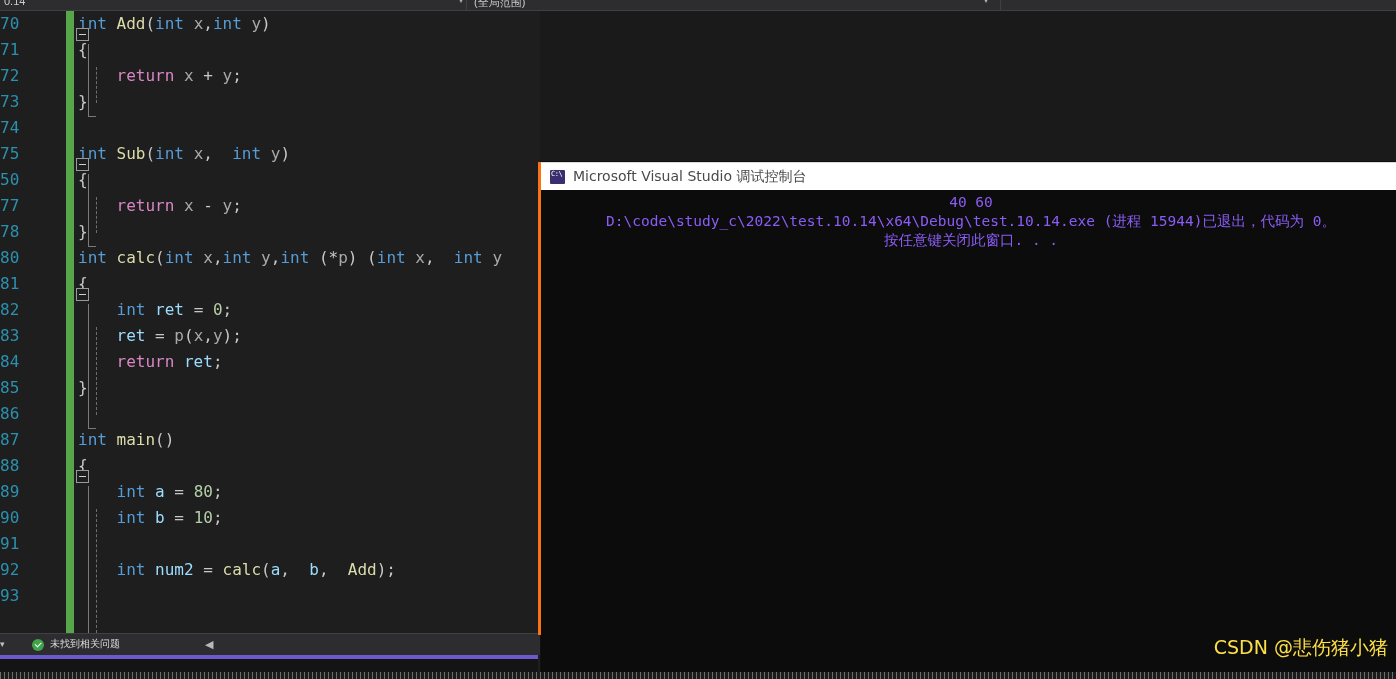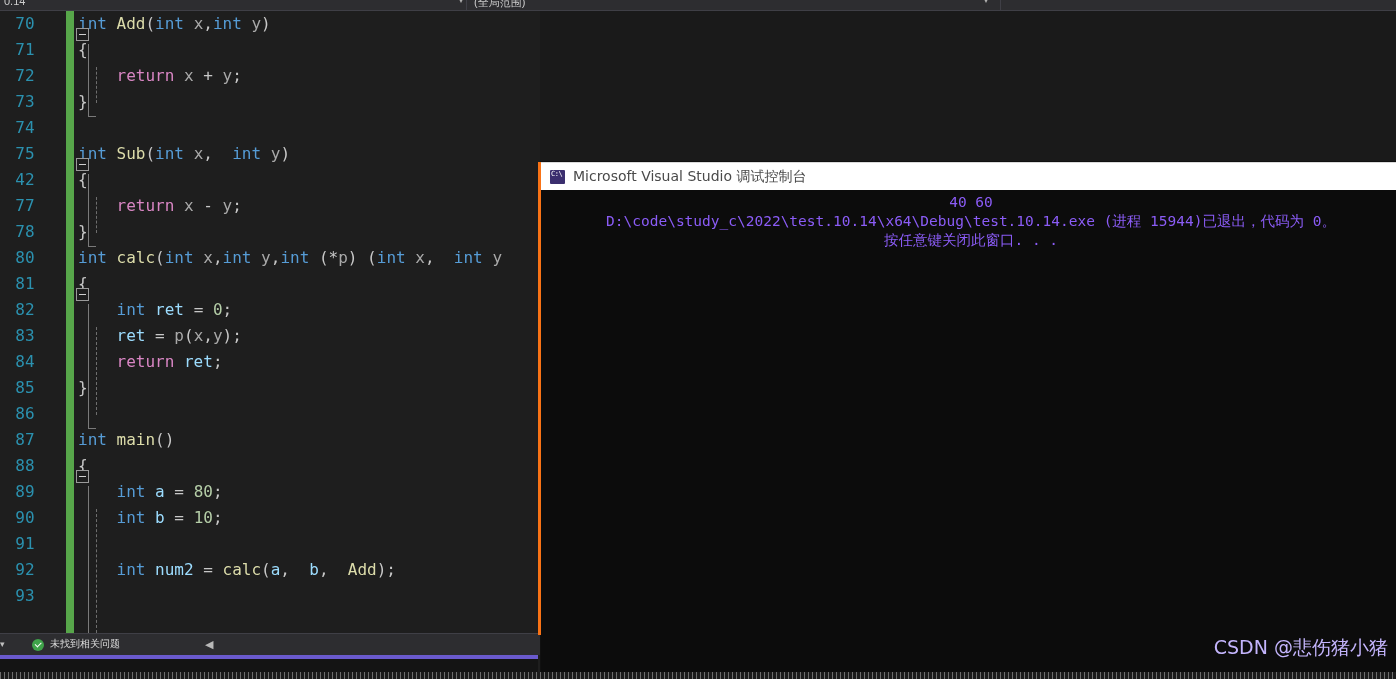--- a/index.html
+++ b/index.html
@@ -23,21 +23,21 @@
   .editor{ position:absolute; left:0; top:11px; width:540px; height:622px;
            background:#1e1e1e; overflow:hidden; }
 
   .gutter-indent{ position:absolute; left:0; top:0; width:58px; height:622px; background:#1e1e1e; }
   .changebar{ position:absolute; left:66px; top:0; width:8px; height:622px; background:#57a64a; }
 
   .codearea{ position:absolute; left:0; top:0; width:540px; height:622px; }
 
   .line{ position:relative; height:26px; line-height:26px; white-space:pre;
          font-family:"DejaVu Sans Mono","Liberation Mono",monospace; font-size:16px; }
-  .lnum{ position:absolute; left:0; width:50px; text-align:center; color:#2b91af;
+  .lnum{ position:absolute; left:0; width:50px; text-align:left; color:#2b91af;
          font-family:"DejaVu Sans Mono","Liberation Mono",monospace; font-size:16px; }
   .code{ position:absolute; left:78px; white-space:pre; }
 
   
   .fold{ position:absolute; left:76px; top:6px; width:13px; height:13px;
          border:1px solid #9a9a9a; background:#1e1e1e; }
   .fold::before{ content:""; position:absolute; left:2px; top:5px; width:7px; height:1px; background:#cfcfcf; }
 
   
   .vline{ position:absolute; width:1px; background:#7a7a7a; }
@@ -82,21 +82,21 @@
   .console-icon::after{ content:"C:\\"; position:absolute; left:1px; top:0px; color:#fff;
                  font-size:7px; font-family:"DejaVu Sans Mono","Liberation Mono",monospace;
                  letter-spacing:-0.5px; }
   .console-title-text{ position:absolute; left:32px; top:5px; color:#4a4a4a; font-size:14px;
                  font-family:"DejaVu Sans","Liberation Sans",sans-serif; }
   .console-body{ position:absolute; left:0; top:28px; width:858px; height:489px;
                  background:#0c0c0c; padding:3px 0 0 2px; }
   .cline{ color:#8b5cf6; font-family:"DejaVu Sans Mono","Liberation Mono",monospace;
           font-size:14.5px; line-height:19px; white-space:pre; }
 
-  .watermark{ position:absolute; right:8px; bottom:18px; color:#c4b5fd; font-size:19px;
+  .watermark{ position:absolute; right:8px; bottom:18px; color:#fde047; font-size:19px;
               font-family:"DejaVu Sans","Liberation Sans",sans-serif; }
 
   .dotted-bottom{ position:absolute; left:0; bottom:0; width:1396px; height:7px;
                   background:repeating-linear-gradient(90deg,#6e6e6e 0 1px,#1b1b1b 1px 4px); }
 </style>
 </head>
 <body>
 
 <div id="root">
 
@@ -116,21 +116,21 @@
     <div class="gutter-indent"></div>
     <div class="changebar"></div>
 
     <div class="codearea" id="codearea">
         <div class="line"><span class="lnum">70</span><span class="code"><span class="kw">int</span> <span class="fn">Add</span><span class="plain">(</span><span class="kw">int</span> <span class="id">x</span><span class="plain">,</span><span class="kw">int</span> <span class="id">y</span><span class="plain">)</span></span></div>
         <div class="line"><span class="lnum">71</span><span class="code"><span class="plain">{</span></span></div>
         <div class="line"><span class="lnum">72</span><span class="code">    <span class="ret">return</span> <span class="id">x</span> <span class="plain">+</span> <span class="id">y</span><span class="plain">;</span></span></div>
         <div class="line"><span class="lnum">73</span><span class="code"><span class="plain">}</span></span></div>
         <div class="line"><span class="lnum">74</span><span class="code"></span></div>
         <div class="line"><span class="lnum">75</span><span class="code"><span class="kw">int</span> <span class="fn">Sub</span><span class="plain">(</span><span class="kw">int</span> <span class="id">x</span><span class="plain">,</span>  <span class="kw">int</span> <span class="id">y</span><span class="plain">)</span></span></div>
-        <div class="line"><span class="lnum">42</span><span class="code"><span class="plain">{</span></span></div>
+        <div class="line"><span class="lnum">50</span><span class="code"><span class="plain">{</span></span></div>
         <div class="line"><span class="lnum">77</span><span class="code">    <span class="ret">return</span> <span class="id">x</span> <span class="plain">-</span> <span class="id">y</span><span class="plain">;</span></span></div>
         <div class="line"><span class="lnum">78</span><span class="code"><span class="plain">}</span></span></div>
         <div class="line"><span class="lnum">80</span><span class="code"><span class="kw">int</span> <span class="fn">calc</span><span class="plain">(</span><span class="kw">int</span> <span class="id">x</span><span class="plain">,</span><span class="kw">int</span> <span class="id">y</span><span class="plain">,</span><span class="kw">int</span> <span class="plain">(*</span><span class="id">p</span><span class="plain">)</span> <span class="plain">(</span><span class="kw">int</span> <span class="id">x</span><span class="plain">,</span>  <span class="kw">int</span> <span class="id">y</span></span></div>
         <div class="line"><span class="lnum">81</span><span class="code"><span class="plain">{</span></span></div>
         <div class="line"><span class="lnum">82</span><span class="code">    <span class="kw">int</span> <span class="var">ret</span> <span class="plain">=</span> <span class="num">0</span><span class="plain">;</span></span></div>
         <div class="line"><span class="lnum">83</span><span class="code">    <span class="var">ret</span> <span class="plain">=</span> <span class="id">p</span><span class="plain">(</span><span class="id">x</span><span class="plain">,</span><span class="id">y</span><span class="plain">);</span></span></div>
         <div class="line"><span class="lnum">84</span><span class="code">    <span class="ret">return</span> <span class="var">ret</span><span class="plain">;</span></span></div>
         <div class="line"><span class="lnum">85</span><span class="code"><span class="plain">}</span></span></div>
         <div class="line"><span class="lnum">86</span><span class="code"></span></div>
         <div class="line"><span class="lnum">87</span><span class="code"><span class="kw">int</span> <span class="fn">main</span><span class="plain">()</span></span></div>

